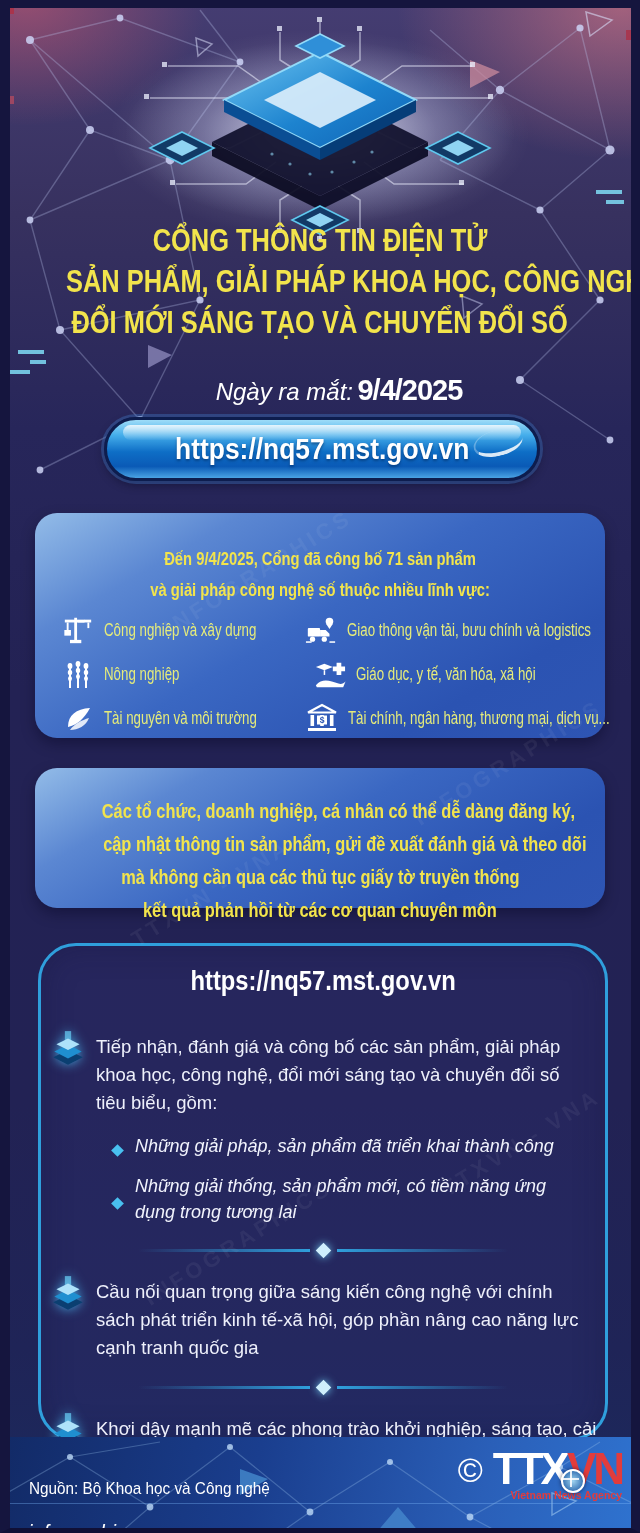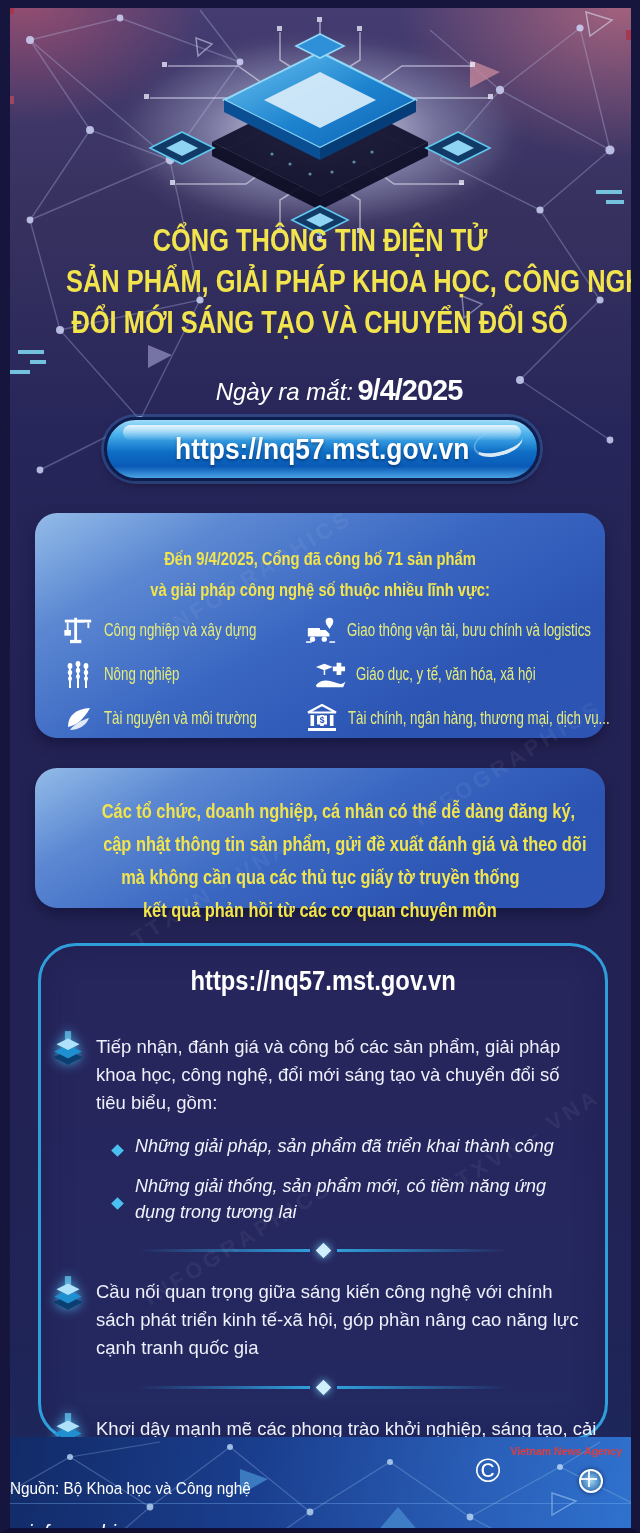--- a/index.html
+++ b/index.html
@@ -67,21 +67,21 @@
   .sub .stxt{max-width:440px;}
   .divider{display:flex;align-items:center;width:370px;margin:20px auto 0 auto;}
   .divider .dl{flex:1;height:3px;}
   .divider .dl.left{background:linear-gradient(90deg,rgba(47,159,220,0),#2f9fdc);}
   .divider .dl.right{background:linear-gradient(90deg,#2f9fdc,rgba(47,159,220,0));}
   .divider .dd{width:11px;height:11px;background:#cfeffc;transform:rotate(45deg);margin:0 8px;
         box-shadow:0 0 8px rgba(120,220,255,.9);}
 
   .footer{position:absolute;left:0;top:1437px;width:640px;height:96px;
         background:linear-gradient(100deg,#122a66 0%,#1a3e8e 40%,#2a5fb8 75%,#2f73d0 100%);}
-  .source{position:absolute;left:10px;top:42px;color:#fff;font-size:17px;}
+  .source{position:absolute;left:29px;top:42px;color:#fff;font-size:17px;}
   .credit{position:absolute;left:28px;top:84px;color:#fff;font-size:20px;font-style:italic;cursor:pointer;}
   .credit-line{position:absolute;left:0;top:66px;width:640px;border-top:1px solid rgba(130,190,255,.35);}
   .ttxvn{position:absolute;right:18px;top:10px;display:flex;align-items:flex-start;}
   .copy{color:#fff;font-size:34px;margin:4px 10px 0 0;}
   .logo{position:relative;text-align:right;}
   .logo .row{font-weight:bold;font-size:44px;letter-spacing:-3px;line-height:44px;}
   .logo .ttx{color:#fff;}
   .logo .vn{color:#e23c3c;}
   .logo .globe{position:absolute;left:68px;top:22px;width:20px;height:20px;border:2px solid #fff;border-radius:50%;
         background:radial-gradient(circle at 50% 50%,#9fd4f0 0%,#2e6bb0 80%);box-shadow:0 0 4px rgba(0,0,30,.6);}
@@ -434,20 +434,21 @@
       <polygon points="398,70 420,96 376,96" fill="#58a6e2" fill-opacity=".5"></polygon>
     </svg>
     <div class="credit-line"></div>
     <div class="source">
       <span class="cxl" style="transform:scaleX(.9)">Nguồn: Bộ Khoa học và Công nghệ</span>
     </div>
     <div class="credit">infographics.vn</div>
     <div class="ttxvn">
       <span class="copy">©</span>
       <div class="logo">
+        <div class="row"><span class="ttx">TTX</span><span class="vn">VN</span></div>
         <span class="globe"></span>
         <div class="tagline">Vietnam News Agency</div>
       </div>
     </div>
   </div>
 
   <span class="wm" style="left:120px;top:880px">TTXVN - VNA</span>
   <span class="wm" style="left:400px;top:750px">INFOGRAPHICS</span>
   <span class="wm" style="left:130px;top:1230px">INFOGRAPHICS</span>
   <span class="wm" style="left:430px;top:1130px">TTXVN - VNA</span>

